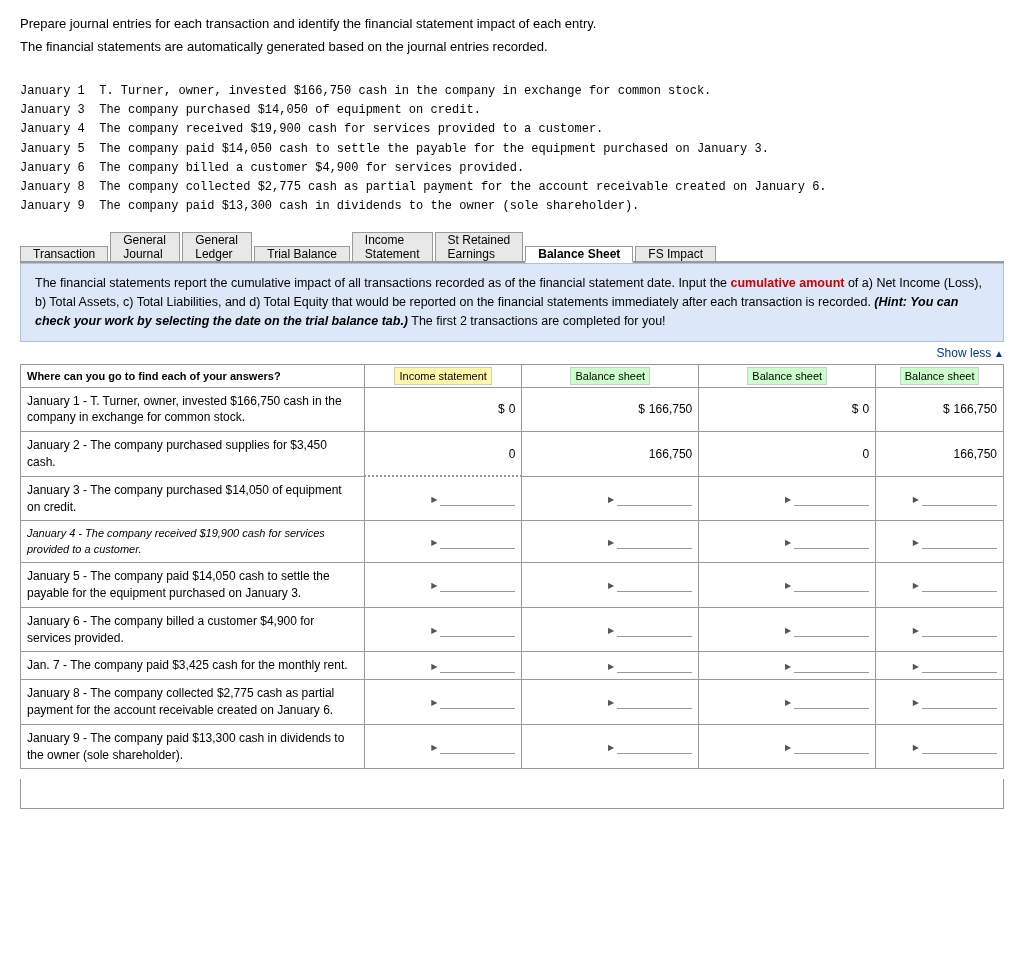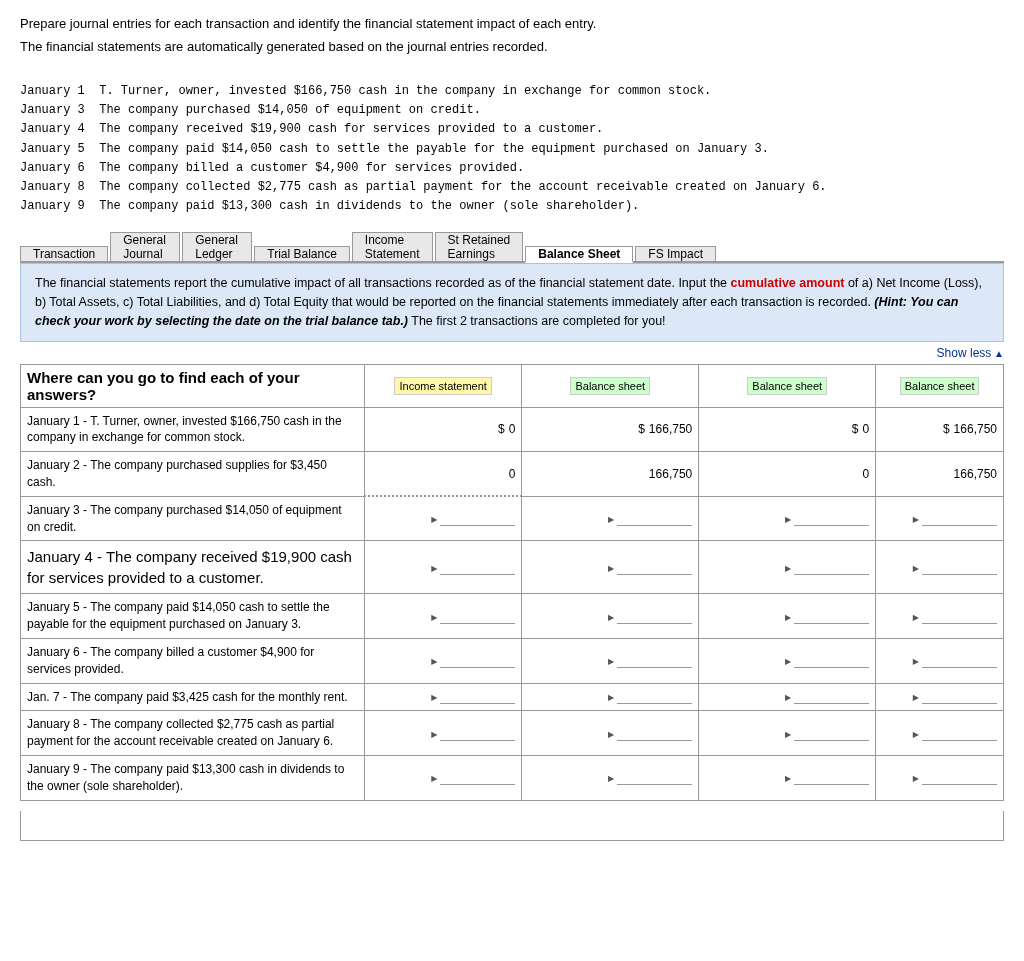--- a/index.html
+++ b/index.html
@@ -202,21 +202,21 @@
 
 <div class="show-less-row">
   <a class="show-less-link">
     <span>Show less</span><span class="show-less-arrow"> ▲</span>
   </a>
 </div>
 
 <table class="main-table">
   <thead>
     <tr class="header-row2">
-      <td class="col-transaction" style="font-style:normal; font-weight:bold; font-size:15px;">Where can you go to find each of your answers?</td>
+      <td class="col-transaction" style="font-style:normal; font-weight:bold; font-size:11px;">Where can you go to find each of your answers?</td>
       <td class="col-netincome">
         <span class="tag-income-stmt">Income statement</span>
       </td>
       <td class="col-totalassets">
         <span class="tag-balance-sheet">Balance sheet</span>
       </td>
       <td class="col-totalliab">
         <span class="tag-balance-sheet">Balance sheet</span>
       </td>
       <td class="col-totalequity">
@@ -276,21 +276,21 @@
         </td>
       </tr>
       <tr class="data-row">
         <td style="font-size: 12px; line-height: 1.4;">January 3 - The company purchased $14,050 of equipment on credit.</td>
         <td style="text-align: right; vertical-align: middle; position: relative; padding-left: 10px;"><span style="font-size: 8px; color: rgb(85, 85, 85); margin-right: 3px;">▶</span><input type="text" style="width: 75px; border-top: none; border-right: none; border-bottom: 1px solid rgb(153, 153, 153); border-left: none; border-image: initial; text-align: right; font-size: 12px; outline: none; background: transparent;"></td>
         <td style="text-align: right; vertical-align: middle; position: relative; padding-left: 10px;"><span style="font-size: 8px; color: rgb(85, 85, 85); margin-right: 3px;">▶</span><input type="text" style="width: 75px; border-top: none; border-right: none; border-bottom: 1px solid rgb(153, 153, 153); border-left: none; border-image: initial; text-align: right; font-size: 12px; outline: none; background: transparent;"></td>
         <td style="text-align: right; vertical-align: middle; position: relative; padding-left: 10px;"><span style="font-size: 8px; color: rgb(85, 85, 85); margin-right: 3px;">▶</span><input type="text" style="width: 75px; border-top: none; border-right: none; border-bottom: 1px solid rgb(153, 153, 153); border-left: none; border-image: initial; text-align: right; font-size: 12px; outline: none; background: transparent;"></td>
         <td style="text-align: right; vertical-align: middle; position: relative; padding-left: 10px;"><span style="font-size: 8px; color: rgb(85, 85, 85); margin-right: 3px;">▶</span><input type="text" style="width: 75px; border-top: none; border-right: none; border-bottom: 1px solid rgb(153, 153, 153); border-left: none; border-image: initial; text-align: right; font-size: 12px; outline: none; background: transparent;"></td>
       </tr>
       <tr class="data-row">
-        <td style="font-size: 15px; line-height: 1.4;">January 4 - The company received $19,900 cash for services provided to a customer.</td>
+        <td style="font-size: 11px; line-height: 1.4; font-style: italic;">January 4 - The company received $19,900 cash for services provided to a customer.</td>
         <td style="text-align: right; vertical-align: middle; position: relative; padding-left: 10px;"><span style="font-size: 8px; color: rgb(85, 85, 85); margin-right: 3px;">▶</span><input type="text" style="width: 75px; border-top: none; border-right: none; border-bottom: 1px solid rgb(153, 153, 153); border-left: none; border-image: initial; text-align: right; font-size: 12px; outline: none; background: transparent;"></td>
         <td style="text-align: right; vertical-align: middle; position: relative; padding-left: 10px;"><span style="font-size: 8px; color: rgb(85, 85, 85); margin-right: 3px;">▶</span><input type="text" style="width: 75px; border-top: none; border-right: none; border-bottom: 1px solid rgb(153, 153, 153); border-left: none; border-image: initial; text-align: right; font-size: 12px; outline: none; background: transparent;"></td>
         <td style="text-align: right; vertical-align: middle; position: relative; padding-left: 10px;"><span style="font-size: 8px; color: rgb(85, 85, 85); margin-right: 3px;">▶</span><input type="text" style="width: 75px; border-top: none; border-right: none; border-bottom: 1px solid rgb(153, 153, 153); border-left: none; border-image: initial; text-align: right; font-size: 12px; outline: none; background: transparent;"></td>
         <td style="text-align: right; vertical-align: middle; position: relative; padding-left: 10px;"><span style="font-size: 8px; color: rgb(85, 85, 85); margin-right: 3px;">▶</span><input type="text" style="width: 75px; border-top: none; border-right: none; border-bottom: 1px solid rgb(153, 153, 153); border-left: none; border-image: initial; text-align: right; font-size: 12px; outline: none; background: transparent;"></td>
       </tr>
       <tr class="data-row">
         <td style="font-size: 12px; line-height: 1.4;">January 5 - The company paid $14,050 cash to settle the payable for the equipment purchased on January 3.</td>
         <td style="text-align: right; vertical-align: middle; position: relative; padding-left: 10px;"><span style="font-size: 8px; color: rgb(85, 85, 85); margin-right: 3px;">▶</span><input type="text" style="width: 75px; border-top: none; border-right: none; border-bottom: 1px solid rgb(153, 153, 153); border-left: none; border-image: initial; text-align: right; font-size: 12px; outline: none; background: transparent;"></td>
         <td style="text-align: right; vertical-align: middle; position: relative; padding-left: 10px;"><span style="font-size: 8px; color: rgb(85, 85, 85); margin-right: 3px;">▶</span><input type="text" style="width: 75px; border-top: none; border-right: none; border-bottom: 1px solid rgb(153, 153, 153); border-left: none; border-image: initial; text-align: right; font-size: 12px; outline: none; background: transparent;"></td>
         <td style="text-align: right; vertical-align: middle; position: relative; padding-left: 10px;"><span style="font-size: 8px; color: rgb(85, 85, 85); margin-right: 3px;">▶</span><input type="text" style="width: 75px; border-top: none; border-right: none; border-bottom: 1px solid rgb(153, 153, 153); border-left: none; border-image: initial; text-align: right; font-size: 12px; outline: none; background: transparent;"></td>

